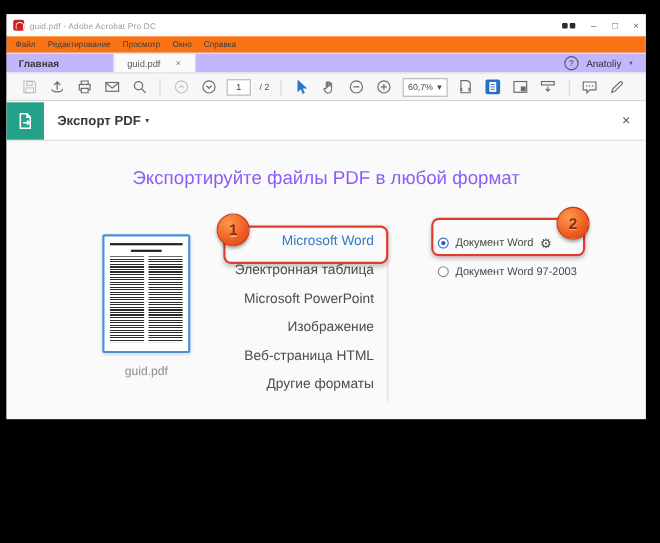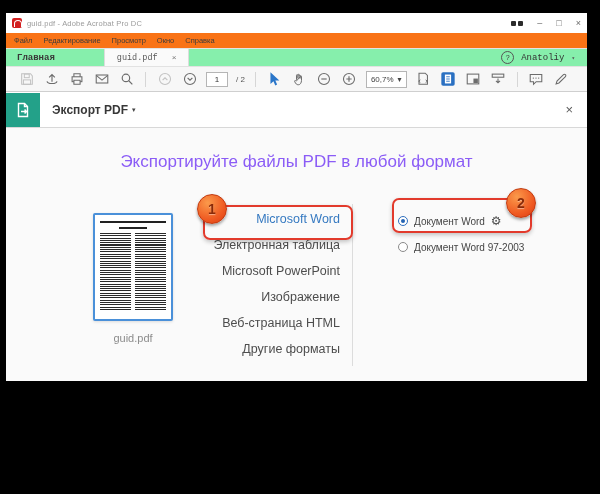--- a/index.html
+++ b/index.html
@@ -15,21 +15,21 @@
   .win-right{margin-left:auto;display:flex;align-items:center;gap:14px;}
   .overlay-marker{width:12px;height:5px;display:flex;gap:2px;}
   .overlay-marker i{flex:1;background:#2b2b2b;border-radius:1px;}
   .winbtn{font-size:9px;color:#6b6b6b;line-height:1;cursor:default;}
 
   
   .menubar{height:15px;background:#f97316;display:flex;align-items:center;gap:11px;padding:0 8px;flex:0 0 auto;}
   .menu-item{font-size:7.5px;color:#3c3c3c;}
 
   
-  .tabbar{height:17px;background:#86efac;border-top:1px solid #e3e3e3;display:flex;align-items:stretch;flex:0 0 auto;font-family:Liberation Mono, monospace;}
+  .tabbar{height:17px;background:#c4b5fd;border-top:1px solid #e3e3e3;display:flex;align-items:stretch;flex:0 0 auto;}
   .tab{display:flex;align-items:center;padding:0 11px;font-size:9px;font-weight:700;color:#383838;}
   .doc-tab{margin-left:38px;background:#fafafa;border-left:1px solid #dcdcdc;border-right:1px solid #dcdcdc;display:flex;align-items:center;gap:14px;padding:0 12px;font-weight:400;color:#5a5a5a;font-size:8.5px;}
   .doc-tab .x{font-size:8px;color:#777;}
   .tab-right{margin-left:auto;display:flex;align-items:center;gap:7px;padding-right:12px;}
   .help-circ{width:11px;height:11px;border:1px solid #555;border-radius:50%;font-size:7.5px;color:#444;display:flex;align-items:center;justify-content:center;}
   .user-name{font-size:9px;color:#333;}
   .caret{font-size:6px;color:#555;}
 
   
   .toolbar{height:24px;background:#f7f7f7;border-top:1px solid #e2e2e2;border-bottom:1px solid #cfcfcf;display:flex;align-items:center;padding:0 12px;gap:8px;flex:0 0 auto;}

